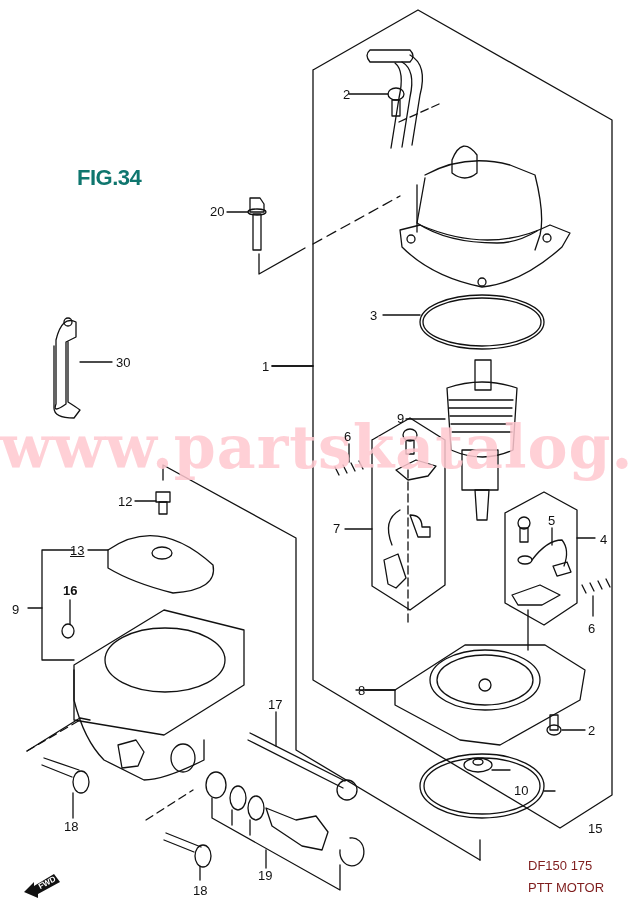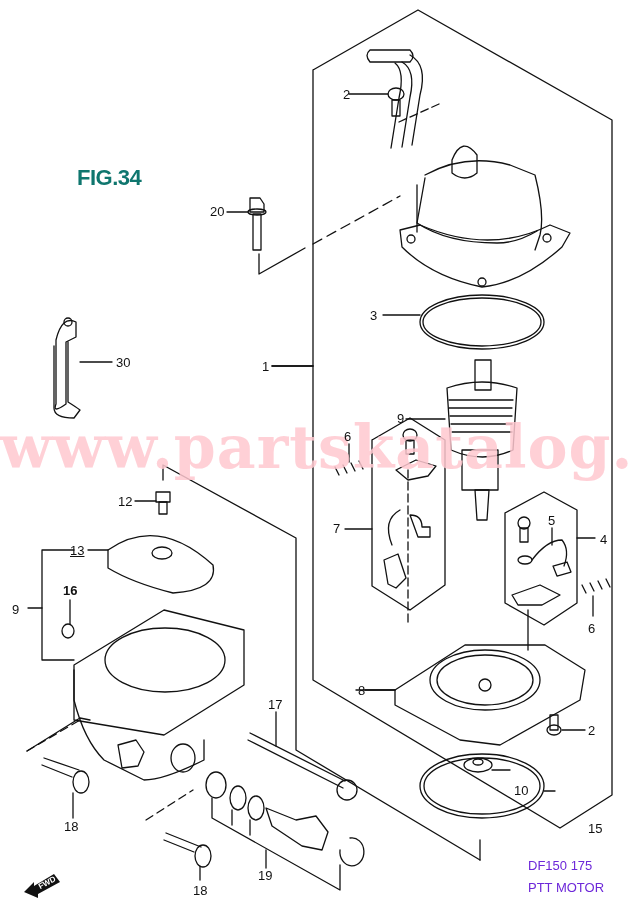--- a/index.html
+++ b/index.html
@@ -1,20 +1,20 @@
 <!DOCTYPE html>
 <html><head>
 <meta charset="utf-8">
 <style>
   html,body{margin:0;padding:0;background:#fff;}
   body{width:632px;height:910px;position:relative;overflow:hidden;font-family:"Liberation Sans",sans-serif;}
   svg{position:absolute;left:0;top:0;}
   .lbl{position:absolute;font-size:13px;color:#111;line-height:1;white-space:nowrap;}
   .fig{position:absolute;left:77px;top:165px;font-size:22px;font-weight:bold;color:#0f766e;letter-spacing:-0.5px;}
-  .cap{position:absolute;left:528px;top:855px;font-size:13px;color:#6d28d9;line-height:22px;}
+  .cap{position:absolute;left:528px;top:855px;font-size:13px;color:#7f1d1d;line-height:22px;}
   .wm{position:absolute;left:0;top:412px;width:632px;font-family:"DejaVu Serif",serif;font-weight:bold;font-size:60px;color:#ffc8d0;letter-spacing:1px;white-space:nowrap;opacity:0.85;}
 </style>
 </head>
 <body>
 
 <svg width="632" height="910" viewBox="0 0 632 910" fill="none" stroke="#111" stroke-width="1.3" stroke-linejoin="round" stroke-linecap="round">
 
   <g>
     <polyline points="313,70 418,10 612,120 612,795 560,828 313,680 313,70"></polyline>
     <line x1="313" y1="366" x2="272" y2="366"></line>

